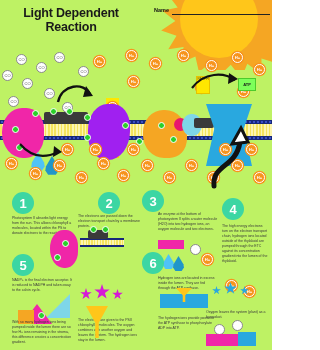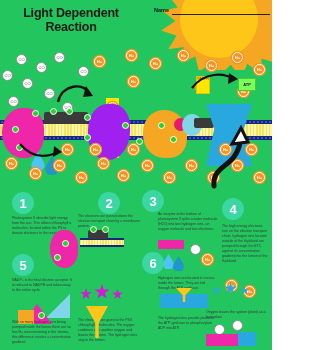--- a/index.html
+++ b/index.html
@@ -2,21 +2,21 @@
 <html><head>
 <meta charset="utf-8">
 <style>
   * { box-sizing: border-box; margin: 0; padding: 0; }
   html, body {
     width: 272px; height: 350px;
     background: #ffffff;
     font-family: "Liberation Sans", sans-serif;
     overflow: hidden;
   }
-  .page { position: relative; width: 272px; height: 350px; background: #22c55e; }
+  .page { position: relative; width: 272px; height: 350px; background: #bef264; }
 
   
   .title {
     position: absolute; left: 12px; top: 6px; width: 118px;
     font-size: 12.5px; font-weight: bold; line-height: 1.12;
     color: #1a1a1a; text-align: center; letter-spacing: -0.2px;
   }
   .sun-wrap { position: absolute; right: -6px; top: -34px; width: 118px; height: 104px; }
   .sun-rays {
     position: absolute; left: 0; top: 0; width: 118px; height: 104px;

